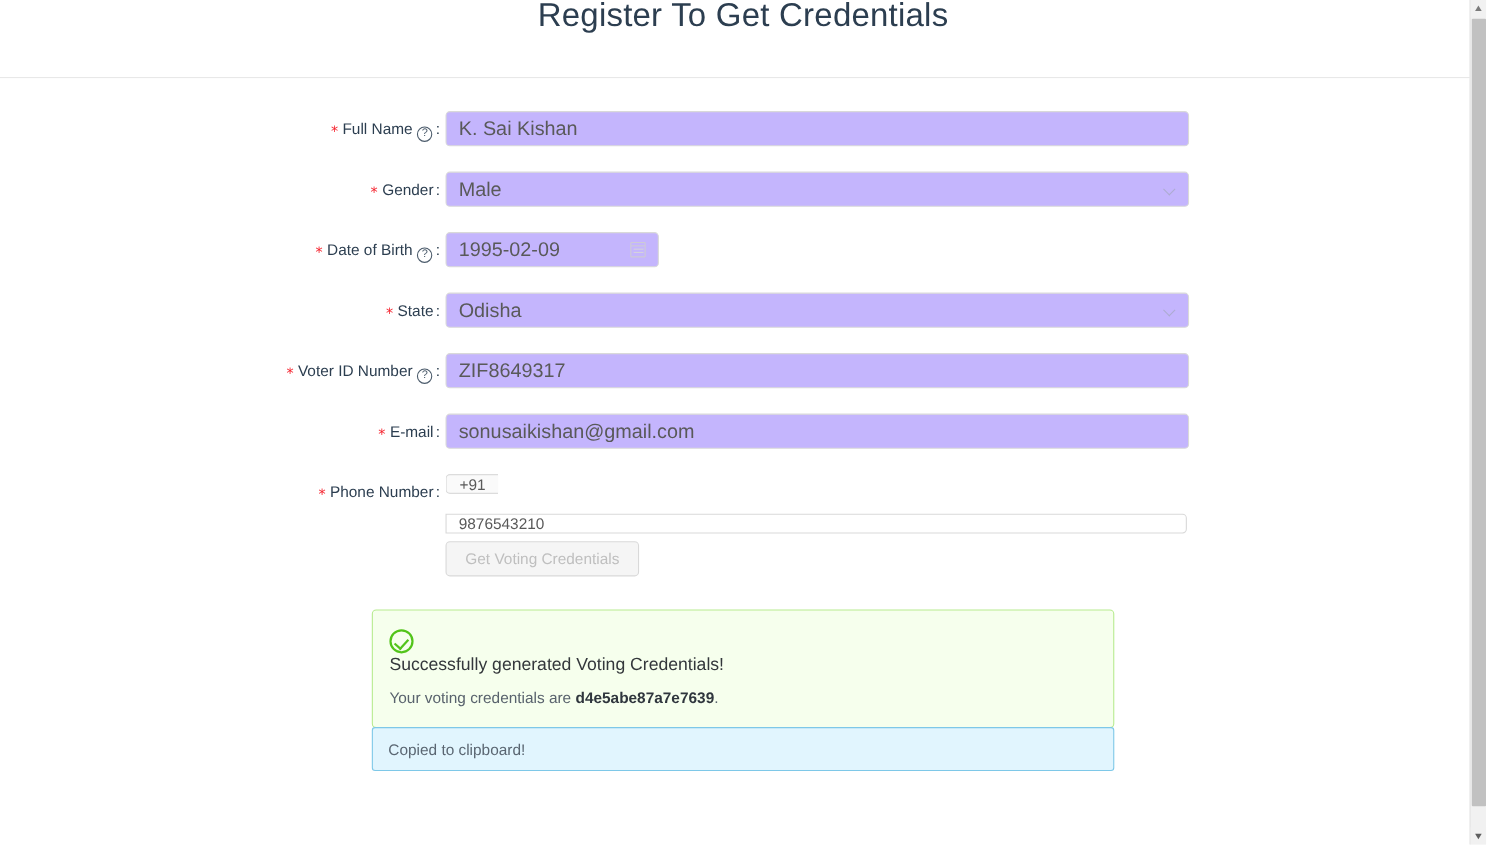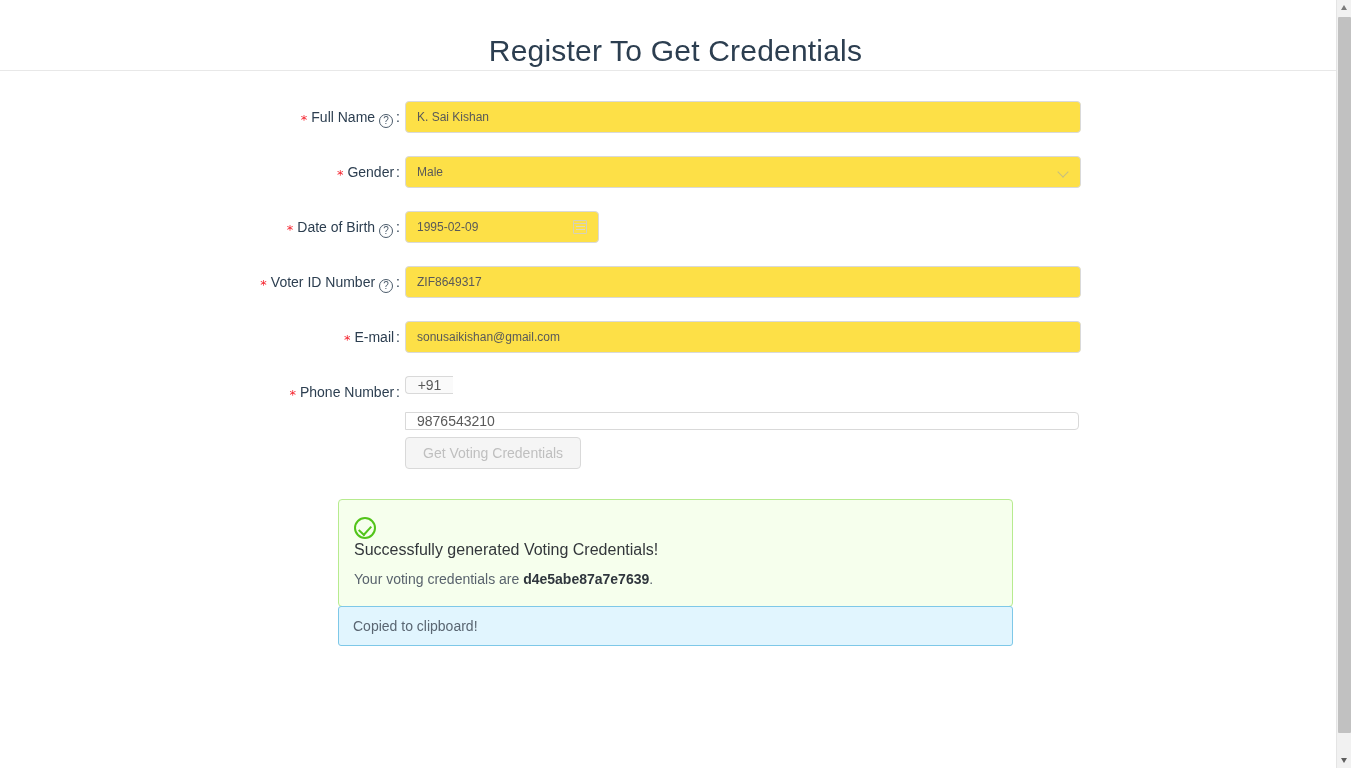--- a/index.html
+++ b/index.html
@@ -17,21 +17,21 @@
     height: 768px;
     background: #fff;
     overflow: hidden;
   }
 
   
   .page-header {
     height: 71px;
     border-bottom: 1px solid #e8e8e8;
     display: flex;
-    align-items: flex-end;
+    align-items: flex-start;
     justify-content: center;
     background: #fff;
   }
   .page-title {
     font-size: 30px;
     font-weight: 400;
     color: #2c3e50;
     letter-spacing: 0.2px;
     line-height: 1;
     margin: 0;
@@ -89,22 +89,22 @@
   .form-control-wrap {
     margin-left: 5px;
     display: flex;
     align-items: center;
   }
 
   .inp {
     height: 32px;
     border: 1px solid #d9d9d9;
     border-radius: 4px;
-    background: #fde047;
-    font-size: 12px;
+    background: #c4b5fd;
+    font-size: 18px;
     color: #595959;
     padding: 0 11px;
     line-height: 30px;
     font-family: "Liberation Sans", sans-serif;
     outline: none;
     display: flex;
     align-items: center;
   }
   .inp.w-text { width: 676px; }
   .inp.w-select {
@@ -333,20 +333,31 @@
         <span class="req-star">*</span><span>Date of Birth</span><span class="help-icon">?</span><span class="colon">:</span>
       </div>
       <div class="form-control-wrap">
         <div class="inp w-date">
           <span>1995-02-09</span>
           <span class="cal-icon"></span>
         </div>
       </div>
     </div>
 
+    <div class="form-row">
+      <div class="form-label">
+        <span class="req-star">*</span><span>State</span><span class="colon">:</span>
+      </div>
+      <div class="form-control-wrap">
+        <div class="inp w-select">
+          <span>Odisha</span>
+          <span class="chevron-down"></span>
+        </div>
+      </div>
+    </div>
 
     <div class="form-row">
       <div class="form-label">
         <span class="req-star">*</span><span>Voter ID Number</span><span class="help-icon">?</span><span class="colon">:</span>
       </div>
       <div class="form-control-wrap">
         <div class="inp w-text">ZIF8649317</div>
       </div>
     </div>
 

